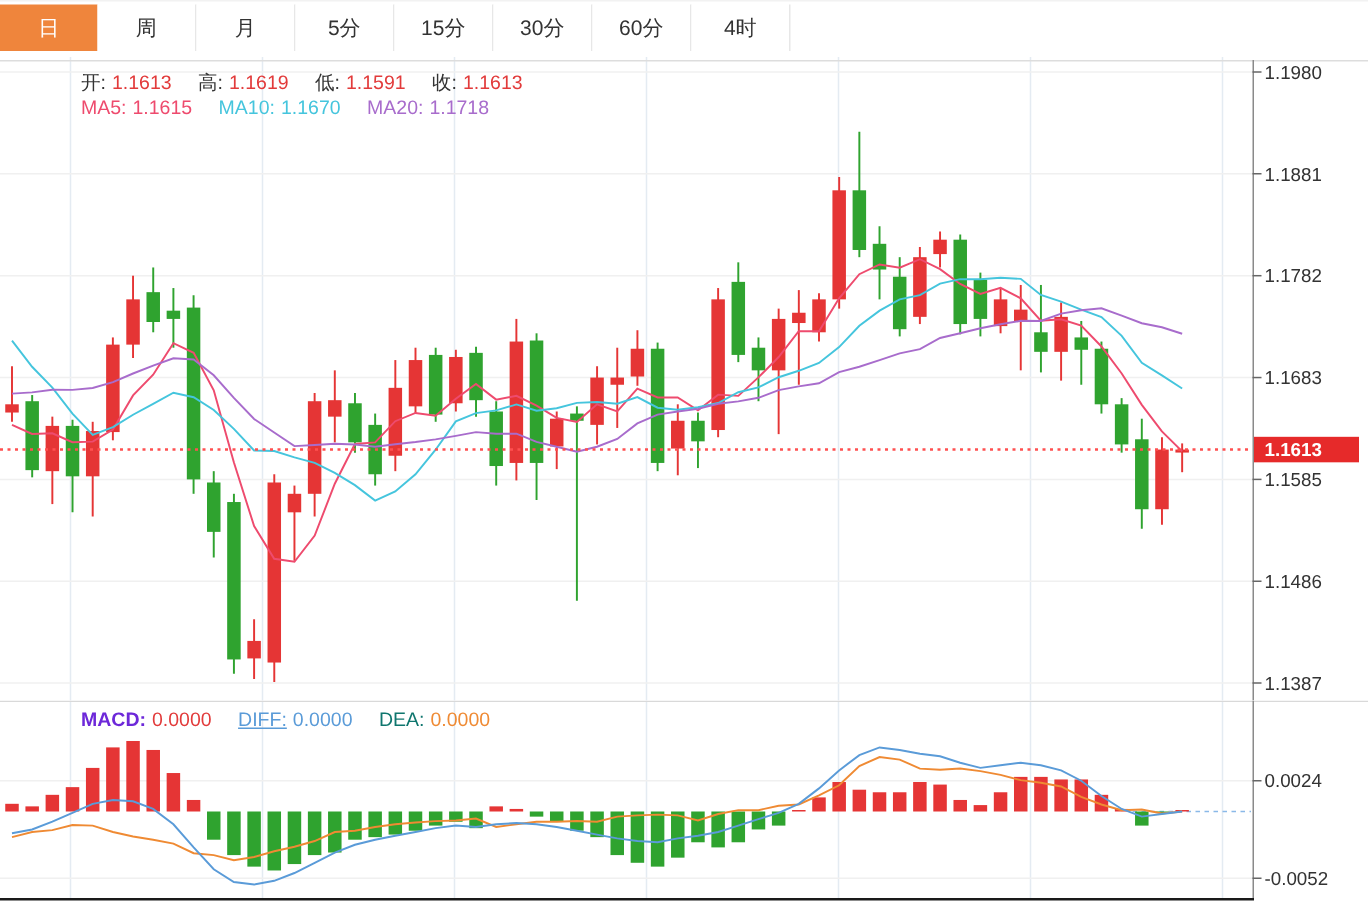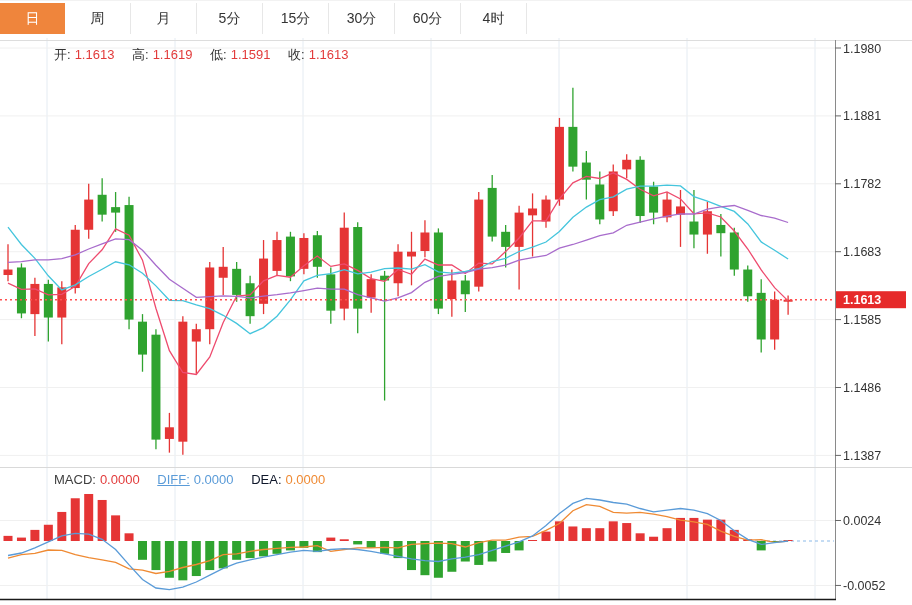--- a/index.html
+++ b/index.html
@@ -34,20 +34,25 @@
     <div class="tab">4时</div>
   </div>
 
   <div class="legend-row" style="top:46px;">
     <span style="color: rgb(51, 51, 51);">开:</span><span class="gap" style="color: rgb(226, 59, 59);">1.1613</span>
     <span style="color: rgb(51, 51, 51);">高:</span><span class="gap" style="color: rgb(226, 59, 59);">1.1619</span>
     <span style="color: rgb(51, 51, 51);">低:</span><span class="gap" style="color: rgb(226, 59, 59);">1.1591</span>
     <span style="color: rgb(51, 51, 51);">收:</span><span style="color: rgb(226, 59, 59);">1.1613</span>
   </div>
 
+  <div class="legend-row" style="top:64px;">
+    <span style="color: rgb(238, 75, 110);">MA5:</span><span class="gap" style="color: rgb(238, 75, 110);">1.1615</span>
+    <span style="color: rgb(69, 197, 221);">MA10:</span><span class="gap" style="color: rgb(69, 197, 221);">1.1670</span>
+    <span style="color: rgb(168, 108, 204);">MA20:</span><span style="color: rgb(168, 108, 204);">1.1718</span>
+  </div>
 
   <svg id="main-svg" width="912" height="429">
       <g>
         <line x1="47" y1="0" x2="47" y2="429" stroke="#e4ebf2" stroke-width="1"></line>
         <line x1="175" y1="0" x2="175" y2="429" stroke="#e4ebf2" stroke-width="1"></line>
         <line x1="303" y1="0" x2="303" y2="429" stroke="#e4ebf2" stroke-width="1"></line>
         <line x1="431" y1="0" x2="431" y2="429" stroke="#e4ebf2" stroke-width="1"></line>
         <line x1="559" y1="0" x2="559" y2="429" stroke="#e4ebf2" stroke-width="1"></line>
         <line x1="687" y1="0" x2="687" y2="429" stroke="#e4ebf2" stroke-width="1"></line>
         <line x1="815" y1="0" x2="815" y2="429" stroke="#e4ebf2" stroke-width="1"></line>
@@ -201,23 +206,23 @@
         <line x1="835" y1="417.40000000000003" x2="841" y2="417.40000000000003" stroke="#666" stroke-width="1"></line>
         <text x="843" y="421.90000000000003" font-size="12.5" fill="#333333">1.1387</text>
       </g>
       <g>
         <rect x="836" y="253.21010101010017" width="70" height="17" fill="#e62a2a"></rect>
         <text x="843" y="266.2101010101002" font-size="12.5" font-weight="bold" fill="#ffffff">1.1613</text>
       </g>
     </svg>
 
   <div class="legend-row" style="top:472px;">
-    <span style="color: #404040;">MACD:</span><span class="gap" style="color: rgb(226, 59, 59);">0.0000</span>
+    <span style="color: #6d28d9; font-weight: bold;">MACD:</span><span class="gap" style="color: rgb(226, 59, 59);">0.0000</span>
     <span style="color: rgb(90, 155, 216); text-decoration: underline;">DIFF:</span><span class="gap" style="color: rgb(90, 155, 216);">0.0000</span>
-    <span style="color: #0f172a;">DEA:</span><span style="color: rgb(239, 138, 51);">0.0000</span>
+    <span style="color: #0f766e;">DEA:</span><span style="color: rgb(239, 138, 51);">0.0000</span>
   </div>
 
   <svg id="macd-svg" width="912" height="138">
       <g>
         <line x1="47" y1="0" x2="47" y2="133" stroke="#e4ebf2" stroke-width="1"></line>
         <line x1="175" y1="0" x2="175" y2="133" stroke="#e4ebf2" stroke-width="1"></line>
         <line x1="303" y1="0" x2="303" y2="133" stroke="#e4ebf2" stroke-width="1"></line>
         <line x1="431" y1="0" x2="431" y2="133" stroke="#e4ebf2" stroke-width="1"></line>
         <line x1="559" y1="0" x2="559" y2="133" stroke="#e4ebf2" stroke-width="1"></line>
         <line x1="687" y1="0" x2="687" y2="133" stroke="#e4ebf2" stroke-width="1"></line>

